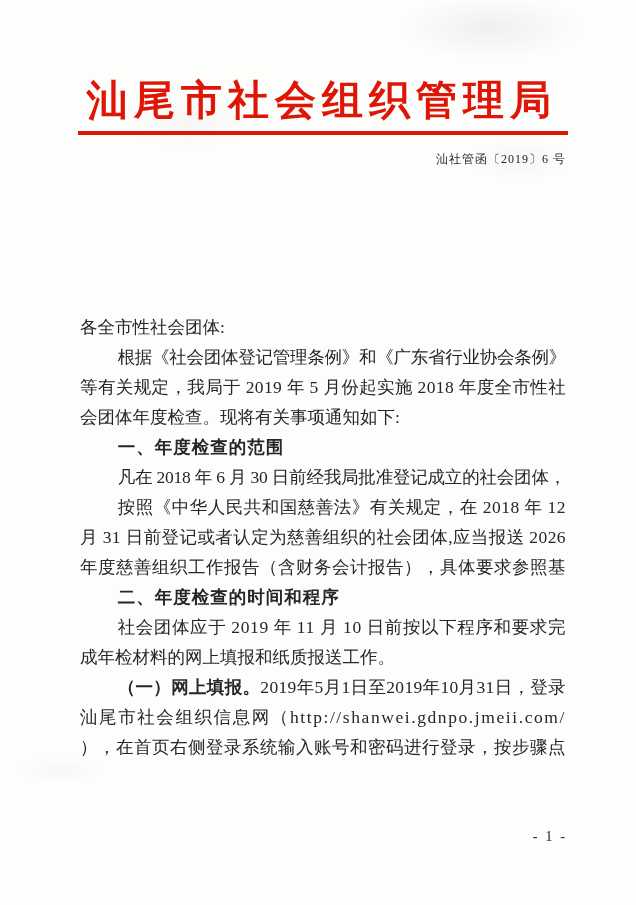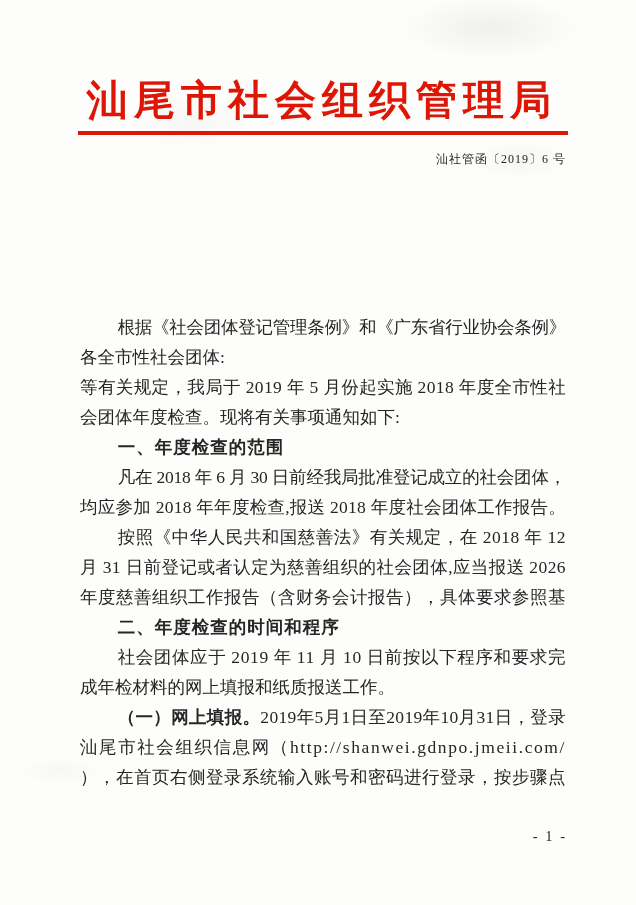--- a/index.html
+++ b/index.html
@@ -109,27 +109,26 @@
 <div class="paper">
 
   <div class="letterhead">
     <div class="org-name" style="color: rgb(221, 22, 6);">汕尾市社会组织管理局</div>
     <div class="red-rule" style="background: rgb(221, 22, 6);"></div>
     <div class="doc-number">汕社管函〔2019〕6 号</div>
   </div>
 
 
   <div class="doc-body" id="doc-body">
+      <div class="line"><span class="runs"><span>各全市性社会团体:</span></span></div>
       <div class="line indent fill" style="letter-spacing: -0.254808px;"><span class="runs"><span>根据《社会团体登记管理条例》和《广东省行业协会条例》</span></span></div>
-      <div class="line"><span class="runs"><span>各全市性社会团体:</span></span></div>
       <div class="line fill" style="letter-spacing: 0.375px;"><span class="runs"><span>等有关规定，我局于 2019 年 5 月份起实施 2018 年度全市性社</span></span></div>
       <div class="line"><span class="runs"><span>会团体年度检查。现将有关事项通知如下:</span></span></div>
       <div class="line heading indent"><span class="runs"><span>一、年度检查的范围</span></span></div>
       <div class="line indent fill" style="letter-spacing: -0.194853px;"><span class="runs"><span>凡在 2018 年 6 月 30 日前经我局批准登记成立的社会团体，</span></span></div>
-      <div class="line fill" style="letter-spacing: 0.260714px;"><span class="runs"><span>均应参加 2018 年年度检查,报送 2018 年度社会团体工作报告。</span></span></div>
       <div class="line indent fill" style="letter-spacing: 0.508333px;"><span class="runs"><span>按照《中华人民共和国慈善法》有关规定，在 2018 年 12</span></span></div>
       <div class="line fill" style="letter-spacing: 0.409091px;"><span class="runs"><span>月 31 日前登记或者认定为慈善组织的社会团体,应当报送 2026</span></span></div>
       <div class="line fill" style="letter-spacing: 0.5px;"><span class="runs"><span>年度慈善组织工作报告（含财务会计报告），具体要求参照基</span></span></div>
       <div class="line heading indent"><span class="runs"><span>二、年度检查的时间和程序</span></span></div>
       <div class="line indent fill" style="letter-spacing: 0.61411px;"><span class="runs"><span>社会团体应于 2019 年 11 月 10 日前按以下程序和要求完</span></span></div>
       <div class="line"><span class="runs"><span>成年检材料的网上填报和纸质报送工作。</span></span></div>
       <div class="line indent fill" style="letter-spacing: 0.339844px;"><span class="runs"><span class="bold-run">（一）网上填报。</span><span>2019年5月1日至2019年10月31日，登录</span></span></div>
       <div class="line fill" style="letter-spacing: 1.58333px;"><span class="runs"><span>汕尾市社会组织信息网（http://shanwei.gdnpo.jmeii.com/</span></span></div>
       <div class="line fill" style="letter-spacing: 0.5px;"><span class="runs"><span>），在首页右侧登录系统输入账号和密码进行登录，按步骤点</span></span></div>
     </div>

